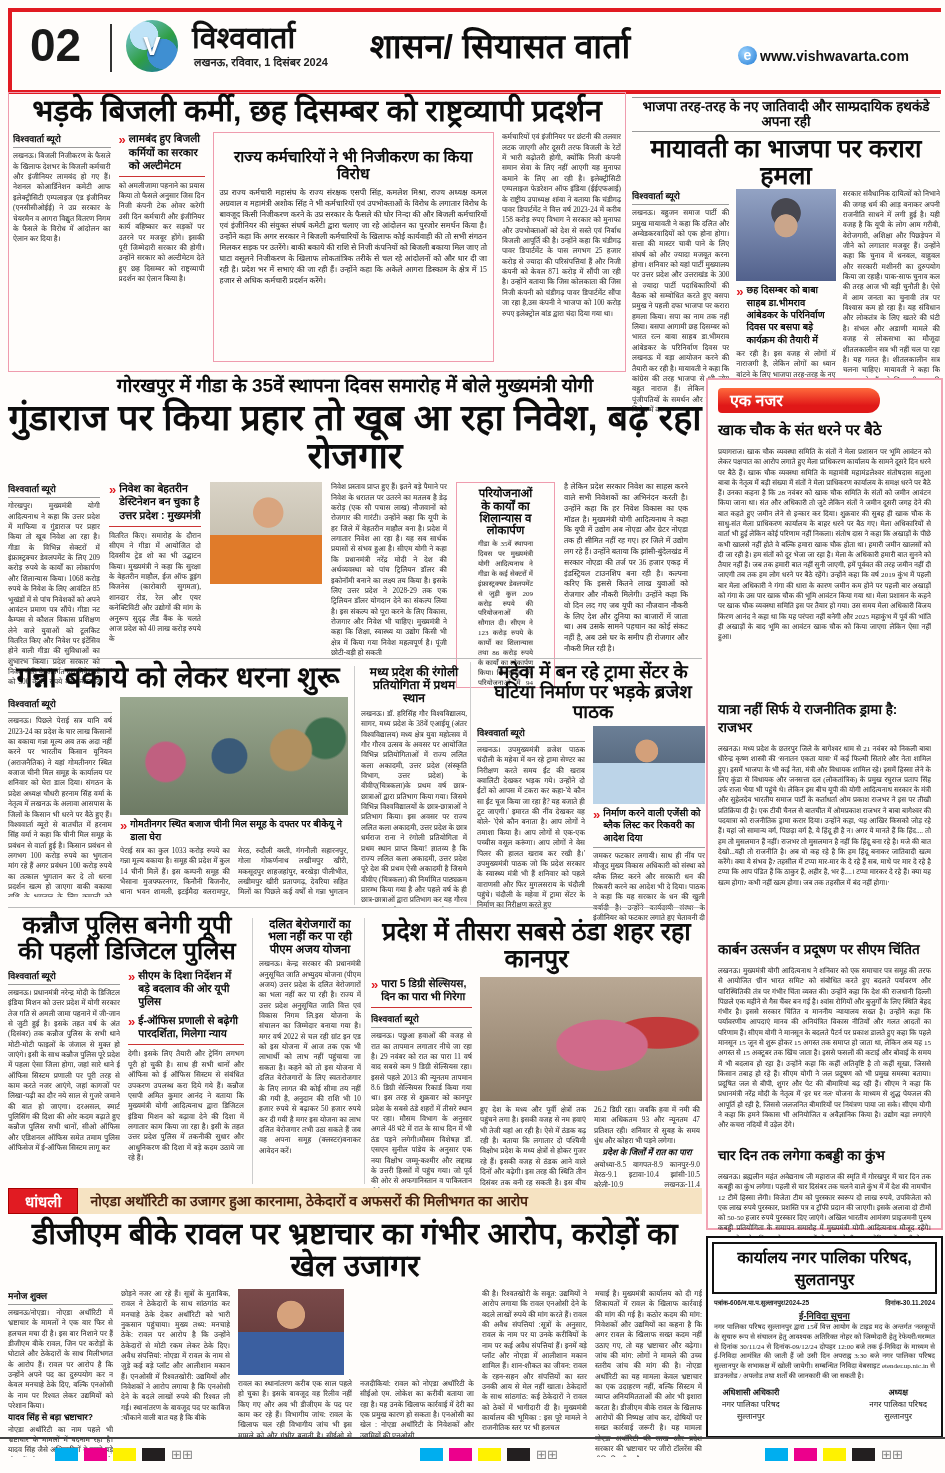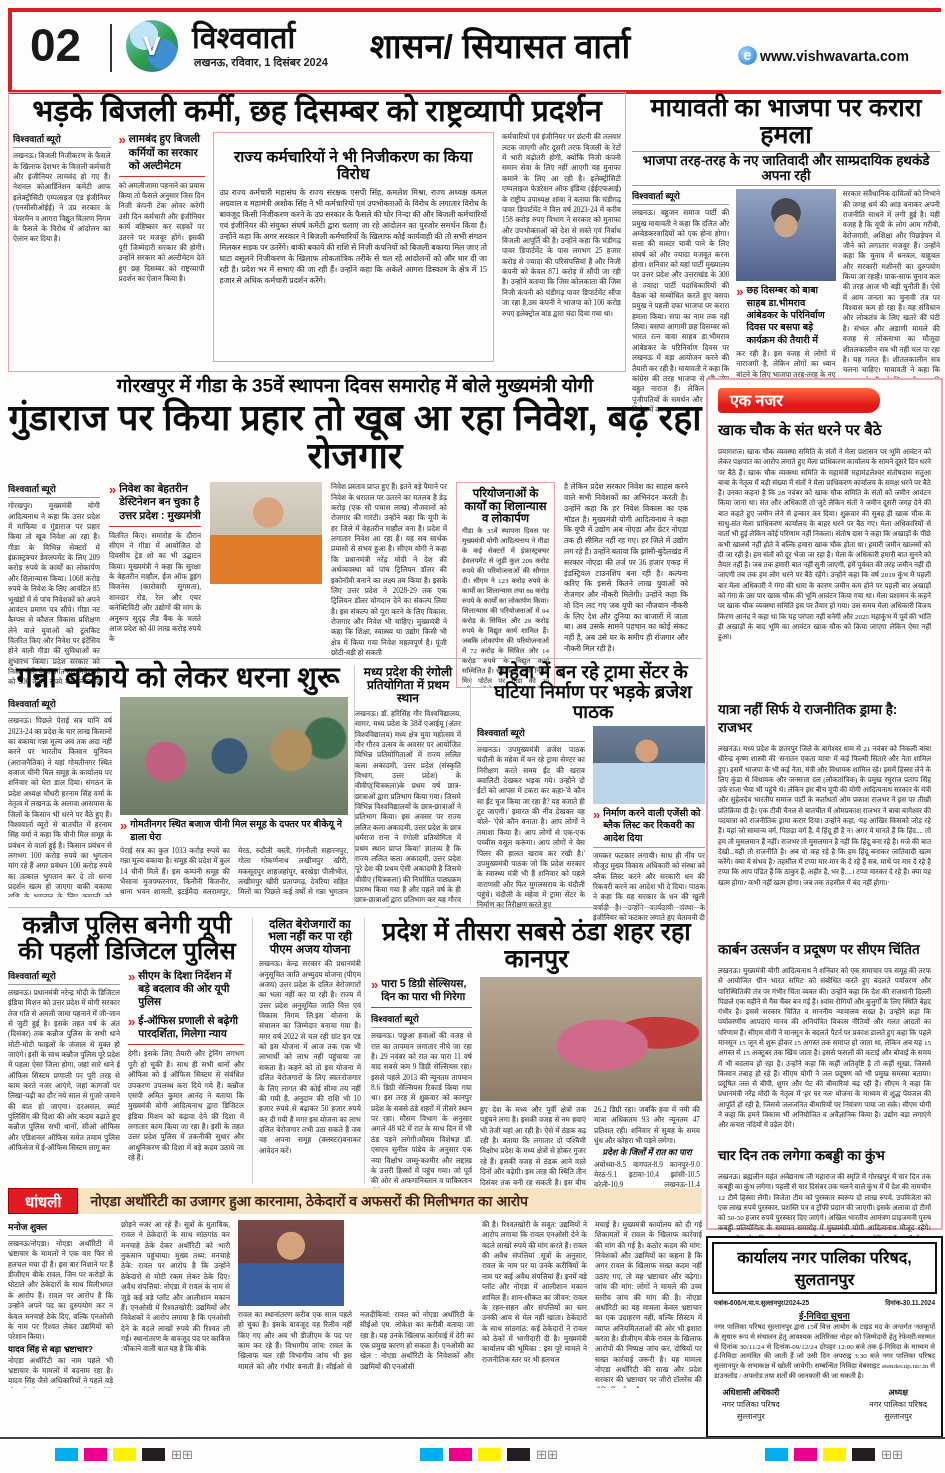--- a/index.html
+++ b/index.html
@@ -101,22 +101,22 @@
         <div class="hl" style="font-size:15.5px;text-align:center;margin-bottom:4px;">राज्य कर्मचारियों ने भी निजीकरण का किया विरोध</div>
         <div class="bodytxt" style="font-size:7.8px;">उप्र राज्य कर्मचारी महासंघ के राज्य संरक्षक एसपी सिंह, कमलेश मिश्रा, राज्य अध्यक्ष कमल अग्रवाल व महामंत्री अशोक सिंह ने भी कर्मचारियों एवं उपभोक्ताओं के विरोध के लगातार विरोध के बावजूद किसी निजीकरण करने के उप्र सरकार के फैसले की घोर निन्दा की और बिजली कर्मचारियों एवं इंजीनियर की संयुक्त संघर्ष कमेटी द्वारा चलाए जा रहे आंदोलन का पुरजोर समर्थन किया है। उन्होंने कहा कि अगर सरकार ने बिजली कर्मचारियों के खिलाफ कोई कार्यवाही की तो सभी संगठन मिलकर सड़क पर उतरेंगे। बाकी बकाये की राशि से निजी कंपनियों को बिजली बकाया मिल जाए तो घाटा वसूलने निजीकरण के खिलाफ लोकतांत्रिक तरीके से चल रहे आंदोलनों को और धार दी जा रही है। प्रदेश भर में सभाएं की जा रही हैं। उन्होंने कहा कि अकेले आगरा डिस्काम के क्षेत्र में 15 हजार से अधिक कर्मचारी प्रदर्शन करेंगे।</div>
       </div>
       <div class="col" style="width:122px;">
         <div class="bodytxt">कर्मचारियों एवं इंजीनियर पर छंटनी की तलवार लटक जाएगी और दूसरी तरफ बिजली के रेटों में भारी बढ़ोतरी होगी, क्योंकि निजी कंपनी समान सेवा के लिए नहीं आएगी यह मुनाफा कमाने के लिए आ रही है। इलेक्ट्रीसिटी एम्पलाइज फेडरेशन ऑफ इंडिया (ईईएफआई) के राष्ट्रीय उपाध्यक्ष शांबा ने बताया कि चंडीगढ़ पावर डिपार्टमेंट ने वित्त वर्ष 2023-24 में करीब 158 करोड़ रुपए विभाग ने सरकार को मुनाफा और उपभोक्ताओं को देश से सस्ते एवं निर्बाध बिजली आपूर्ति की है। उन्होंने कहा कि चंडीगढ़ पावर डिपार्टमेंट के पास लगभग 25 हजार करोड़ से ज्यादा की परिसंपत्तियां हैं और निजी कंपनी को केवल 871 करोड़ में सौंपी जा रही है। उन्होंने बताया कि जिस कोलकाता की जिस निजी कंपनी को चंडीगढ़ पावर डिपार्टमेंट सौंपा जा रहा है,उस कंपनी ने भाजपा को 100 करोड़ रुपए इलेक्ट्रोल बांड द्वारा चंदा दिया गया था।</div>
       </div>
     </div>
   </div>
 
   <div class="abs" style="left:632px;top:94px;width:308px;height:282px;">
+    <div class="hl" style="font-size:13.5px;text-align:center;border-top:1px solid #999;border-bottom:1px solid #999;padding:2px 0;margin:3px 0;">भाजपा तरह-तरह के नए जातिवादी और साम्प्रदायिक हथकंडे अपना रही</div>
     <div class="hl" style="font-size:25px;text-align:center;">मायावती का भाजपा पर करारा हमला</div>
-    <div class="hl" style="font-size:13.5px;text-align:center;border-top:1px solid #999;border-bottom:1px solid #999;padding:2px 0;margin:3px 0;">भाजपा तरह-तरह के नए जातिवादी और साम्प्रदायिक हथकंडे अपना रही</div>
     <div class="colrow" style="gap:7px;height:225px;">
       <div class="col" style="width:98px;">
         <div class="byline">विश्ववार्ता ब्यूरो</div>
         <div class="bodytxt">लखनऊ। बहुजन समाज पार्टी की प्रमुख मायावती ने कहा कि दलित और अम्बेडकरवादियों को एक होना होगा। सत्ता की मास्टर चाबी पाने के लिए संघर्ष को और ज्यादा मजबूत करना होगा। शनिवार को यहां पार्टी मुख्यालय पर उत्तर प्रदेश और उत्तराखंड के 300 से ज्यादा पार्टी पदाधिकारियों की बैठक को सम्बोधित करते हुए बसपा प्रमुख ने पहली दफा भाजपा पर करारा हमला किया। सपा का नाम तक नहीं लिया। बसपा आगामी छह दिसम्बर को भारत रत्न बाबा साहब डा.भीमराव आंबेडकर के परिनिर्वाण दिवस पर लखनऊ में बड़ा आयोजन करने की तैयारी कर रही है। मायावती ने कहा कि कांग्रेस की तरह भाजपा से भी लोग बहुत नाराज हैं। लेकिन भाजपा पूंजीपतियों के समर्थन और गरीबी के विरोध में काम</div>
       </div>
       <div class="col" style="width:100px;">
         <div class="ph" style="width:100px;height:92px;background:radial-gradient(circle at 50% 40%,#caa58a 0 15%,transparent 16%),radial-gradient(circle at 50% 26%,#47474f 0 17%,transparent 18%),linear-gradient(#93a3c4,#52618c);"></div>
         <div class="cap">
             <span class="chev">»</span>
             <span>छह दिसम्बर को बाबा साहब डा.भीमराव आंबेडकर के परिनिर्वाण दिवस पर बसपा बड़े कार्यक्रम की तैयारी में</span>
@@ -144,21 +144,21 @@
           </div>
         <div class="bodytxt">वितरित किए। समारोह के दौरान सीएम ने गीडा में आयोजित दो दिवसीय ट्रेड शो का भी उद्घाटन किया। मुख्यमंत्री ने कहा कि सुरक्षा के बेहतरीन माहौल, ईज ऑफ डूइंग बिजनेस (कारोबारी सुगमता), शानदार रोड, रेल और एयर कनेक्टिविटी और उद्योगों की मांग के अनुरूप सुदृढ़ लैंड बैंक के चलते आज प्रदेश को 40 लाख करोड़ रुपये के</div>
       </div>
       <div class="col" style="width:112px;">
         <div class="ph" style="width:112px;height:102px;background:radial-gradient(circle at 52% 30%,#d9a57f 0 16%,transparent 17%),linear-gradient(0deg,#e07b2a 0 48%,transparent 48%),linear-gradient(#d9d3c6,#b9b2a0);"></div>
         <div class="bodytxt" style="margin-top:3px;"></div>
       </div>
       <div class="col" style="width:116px;">
         <div class="bodytxt">निवेश प्रस्ताव प्राप्त हुए हैं। इतने बड़े पैमाने पर निवेश के धरातल पर उतरने का मतलब है डेढ़ करोड़ (एक सौ पचास लाख) नौजवानों को रोजगार की गारंटी। उन्होंने कहा कि यूपी के हर जिले में बेहतरीन माहौल बना है। प्रदेश में लगातार निवेश आ रहा है। यह सब सार्थक प्रयासों से संभव हुआ है। सीएम योगी ने कहा कि प्रधानमंत्री नरेंद्र मोदी ने देश की अर्थव्यवस्था को पांच ट्रिलियन डॉलर की इकोनॉमी बनाने का लक्ष्य तय किया है। इसके लिए उत्तर प्रदेश ने 2028-29 तक एक ट्रिलियन डॉलर योगदान देने का संकल्प लिया है। इस संकल्प को पूरा करने के लिए विकास, रोजगार और निवेश भी चाहिए। मुख्यमंत्री ने कहा कि शिक्षा, स्वास्थ्य या उद्योग किसी भी क्षेत्र में किया गया निवेश महत्वपूर्ण है। पूंजी छोटी-बड़ी हो सकती</div>
       </div>
-      <div class="col pinkbox" style="width:99px;padding:4px 5px;box-sizing:border-box;">
+      <div class="col pinkbox" style="width:99px;padding:4px 21px;box-sizing:border-box;">
         <div class="hl" style="font-size:11.5px;text-align:center;margin-bottom:3px;">परियोजनाओं के कार्यों का शिलान्यास व लोकार्पण</div>
         <div class="bodytxt" style="font-size:7px;">गीडा के 35वें स्थापना दिवस पर मुख्यमंत्री योगी आदित्यनाथ ने गीडा के कई सेक्टरों में इंफ्रास्ट्रक्चर डेवलपमेंट से जुड़ी कुल 209 करोड़ रुपये की परियोजनाओं की सौगात दी। सीएम ने 123 करोड़ रुपये के कार्यों का शिलान्यास तथा 86 करोड़ रुपये के कार्यों का लोकार्पण किया। शिलान्यास की परियोजनाओं में 94 करोड़ के सिविल और 29 करोड़ रुपये के विद्युत कार्य शामिल हैं। जबकि लोकार्पण की परियोजनाओं में 72 करोड़ के सिविल और 14 करोड़ रुपये के विद्युत कार्य सम्मिलित हैं। सीएम के हाथों निवेश मित्र पोर्टल पर गीडा की 20 सुविधाओं के एकीकरण से उद्यमियों को और सहूलियत मिलेगी।</div>
       </div>
       <div class="col" style="width:124px;">
         <div class="bodytxt" style="font-size:7.6px;">है लेकिन प्रदेश सरकार निवेश का साहस करने वाले सभी निवेशकों का अभिनंदन करती है। उन्होंने कहा कि हर निवेश विकास का एक मॉडल है। मुख्यमंत्री योगी आदित्यनाथ ने कहा कि यूपी में उद्योग अब नोएडा और ग्रेटर नोएडा तक ही सीमित नहीं रह गए। हर जिले में उद्योग लग रहे हैं। उन्होंने बताया कि झांसी-बुंदेलखंड में सरकार नोएडा की तर्ज पर 36 हजार एकड़ में इंडस्ट्रियल टाउनशिप बना रही है। कल्पना करिए कि इससे कितने लाख युवाओं को रोजगार और नौकरी मिलेगी। उन्होंने कहा कि वो दिन लद गए जब यूपी का नौजवान नौकरी के लिए देश और दुनिया का बाजारों में जाता था। अब उसके सामने पहचान का कोई संकट नहीं है, अब उसे घर के समीप ही रोजगार और नौकरी मिल रही है।</div>
       </div>
     </div>
   </div>
 
   <div class="abs hr" style="left:8px;top:658px;width:694px;"></div>
@@ -181,21 +181,21 @@
               <div class="bodytxt">पेराई सत्र का कुल 1033 करोड़ रुपये का गन्ना मूल्य बकाया है। समूह की प्रदेश में कुल 14 चीनी मिलें हैं। इस कम्पनी समूह की भैसाना मुजफ्फरनगर, किनौनी बिजनौर, थाना भवन शामली, इटईमैदा बलरामपुर, किनौनी</div>
             </div>
           <div class="col" style="width:110px;">
               <div class="bodytxt">मेरठ, रुदौली बस्ती, गंगनौली सहारनपुर, गोला गोकर्णनाथ लखीमपुर खीरी, मकसूदपुर शाहजहांपुर, बरखेड़ा पीलीभीत, लखीमपुर खीरी प्रतापगढ़, देवरिया सहित मिलों का पिछले कई वर्षों से गन्ना भुगतान नहीं मिल रहा है। डिजिटल पेमेंट एक्ट के अनुसार जो किसान गन्ना देता उसका 14 दिन में भुगतान हो जाना चाहिए। मगर संगठन की ओर से कई बार आवाज उठाने के बावजूद भुगतान नहीं किया गया।</div>
             </div>
         </div>
       </div>
     </div>
   </div>
 
-  <div class="abs" style="left:354px;top:666px;width:106px;height:239px;border-left:1px solid #ccc;">
+  <div class="abs" style="left:354px;top:666px;width:106px;height:239px;border-left:1px solid #ccc;padding-left:6px;">
     <div class="hl" style="font-size:12px;text-align:center;">मध्य प्रदेश की रंगोली प्रतियोगिता में प्रथम स्थान</div>
     <div class="bodytxt" style="margin-top:4px;height:198px;overflow:hidden;">लखनऊ। डॉ. हरिसिंह गौर विश्वविद्यालय, सागर, मध्य प्रदेश के 38वें एआईयू (अंतर विश्वविद्यालय) मध्य क्षेत्र युवा महोत्सव में गौर गौरव उत्सव के अवसर पर आयोजित विभिन्न प्रतियोगिताओं में राज्य ललित कला अकादमी, उत्तर प्रदेश (संस्कृति विभाग, उत्तर प्रदेश) के बीवीए(चित्रकला)के प्रथम वर्ष छात्र-छात्राओं द्वारा प्रतिभाग किया गया। जिसमे विभिन्न विश्वविद्यालयों के छात्र-छात्राओं ने प्रतिभाग किया। इस अवसर पर राज्य ललित कला अकादमी, उत्तर प्रदेश के छात्र धर्मराज राना ने रंगोली प्रतियोगिता में प्रथम स्थान प्राप्त किया! ज्ञातव्य है कि राज्य ललित कला अकादमी, उत्तर प्रदेश पूरे देश की प्रथम ऐसी अकादमी है जिसमे बीवीए (चित्रकला) की निर्मामित पाठ्यक्रम प्रारम्भ किया गया है और पहले वर्ष के ही छात्र-छात्राओं द्वारा प्रतिभाग कर यह गौरव पुरस्कार अपने नाम कर अकादमी का नाम गौरान्वित किया है।</div>
   </div>
 
   <div class="abs" style="left:470px;top:662px;width:232px;height:243px;border-left:1px solid #ccc;padding-left:6px;">
     <div class="hl" style="font-size:18.5px;text-align:center;">महेवा में बन रहे ट्रामा सेंटर के घटिया निर्माण पर भड़के ब्रजेश पाठक</div>
     <div class="colrow" style="gap:8px;margin-top:4px;height:195px;">
       <div class="col" style="width:108px;">
         <div class="byline">विश्ववार्ता ब्यूरो</div>
         <div class="bodytxt">लखनऊ। उपमुख्यमंत्री ब्रजेश पाठक चंदौली के महेवा में बन रहे ट्रामा सेण्टर का निरीक्षण करते समय ईंट की खराब क्वालिटी देखकर भड़क गये। उन्होंने दो ईंटों को आपस में टकरा कर कहा-'ये कौन सा ईंट चूज किया जा रहा है? यह बजाते ही टूट जाएगी।' इमारत की नींव देखकर वह बोले- 'ऐसे कौन बनाता है। आप लोगों ने तमाशा किया है। आप लोगों से एक-एक पच्चीस वसूल करूंगा। आप लोगों ने बेस पिलर की हालत खराब कर रखी है।' उपमुख्यमंत्री पाठक जो कि प्रदेश सरकार के स्वास्थ्य मंत्री भी हैं शनिवार को पहले वाराणसी और फिर मुगलसराय के चंदौली पहुंचे। चंदौली के महेवा में ट्रामा सेंटर के निर्माण का निरीक्षण करते हुए</div>
@@ -298,20 +298,21 @@
         <div style="font-weight:normal">सुल्तानपुर</div>
       </div>
     </div>
   </div>
 
   <div class="abs" style="left:8px;top:1188px;width:694px;height:247px;">
     <div class="colrow">
       <div class="tag">धांधली</div>
       <div class="strip">नोएडा अथॉरिटी का उजागर हुआ कारनामा, ठेकेदारों व अफसरों की मिलीभगत का आरोप</div>
     </div>
+    <div class="hl" style="font-size:30px;text-align:center;margin-top:4px;">डीजीएम बीके रावल पर भ्रष्टाचार का गंभीर आरोप, करोड़ों का खेल उजागर</div>
     <div class="colrow" style="gap:8px;margin-top:6px;height:168px;">
       <div class="col" style="width:106px;">
         <div class="byline">मनोज शुक्ल</div>
         <div class="bodytxt">लखनऊ/नोएडा। नोएडा अथॉरिटी में भ्रष्टाचार के मामलों ने एक बार फिर से हलचल मचा दी है। इस बार निशाने पर हैं डीजीएम बीके रावल, जिन पर करोड़ों के घोटाले और ठेकेदारों के साथ मिलीभगत के आरोप हैं। रावल पर आरोप है कि उन्होंने अपने पद का दुरुपयोग कर न केवल मनचाहे ठेके दिए, बल्कि एनओसी के नाम पर रिश्वत लेकर उद्यमियों को परेशान किया।</div>
         <div class="hl" style="font-size:8.5px;margin:2px 0;">यादव सिंह से बड़ा भ्रष्टाचार?</div>
         <div class="bodytxt">नोएडा अथॉरिटी का नाम पहले भी भ्रष्टाचार के मामलों में बदनाम रहा है। यादव सिंह जैसे अधिकारियों ने पहले बड़े घोटालों को अंजाम दिया था। लेकिन बीके रावल पर लगे आरोप यादव सिंह को भी पीछे</div>
       </div>
       <div class="col" style="width:110px;">
         <div class="bodytxt">छोड़ने नजर आ रहे हैं। सूत्रों के मुताबिक, रावल ने ठेकेदारों के साथ सांठगांठ कर मनचाहे ठेके देकर अथॉरिटी को भारी नुकसान पहुंचाया। मुख्य तथ्य: मनचाहे ठेके: रावल पर आरोप है कि उन्होंने ठेकेदारों से मोटी रकम लेकर ठेके दिए। अवैध संपत्तियां: नोएडा में रावल के नाम से जुड़े कई बड़े प्लॉट और आलीशान मकान हैं। एनओसी में रिश्वतखोरी: उद्यमियों और निवेशकों ने आरोप लगाया है कि एनओसी देने के बदले लाखों रुपये की रिश्वत ली गई। स्थानांतरण के बावजूद पद पर काबिज :चौंकाने वाली बात यह है कि बीके</div>
       </div>

